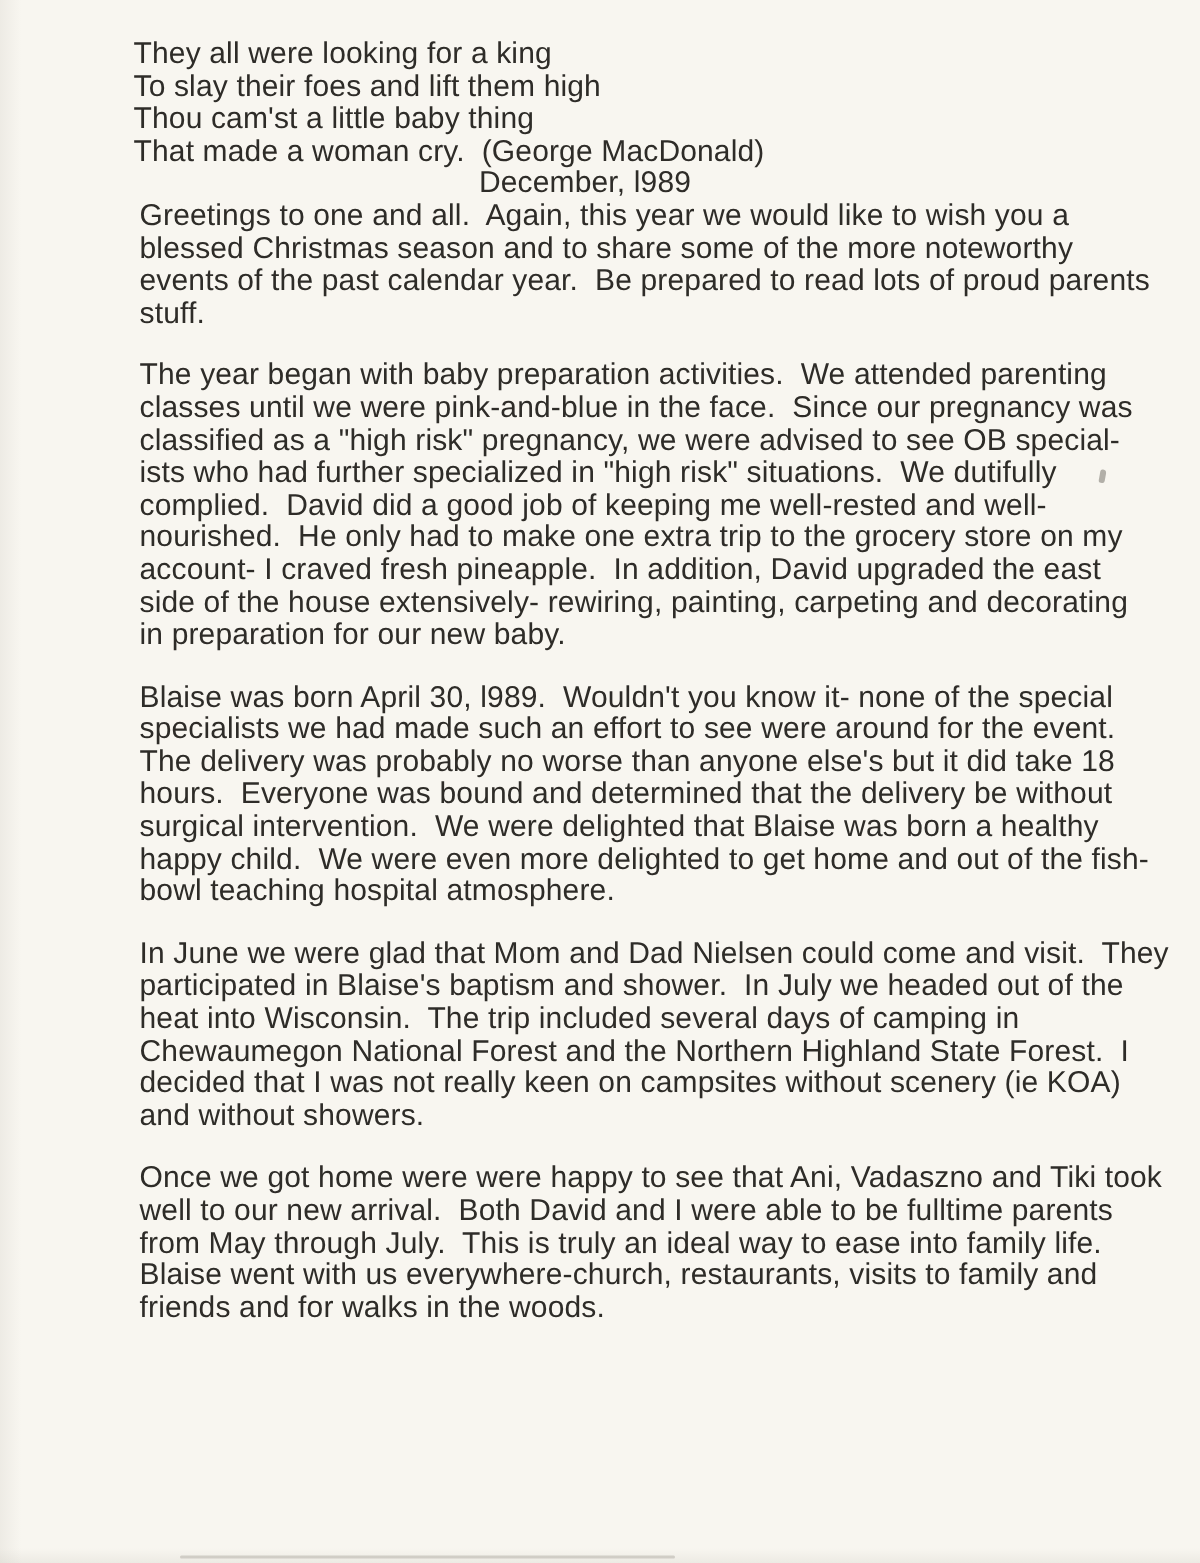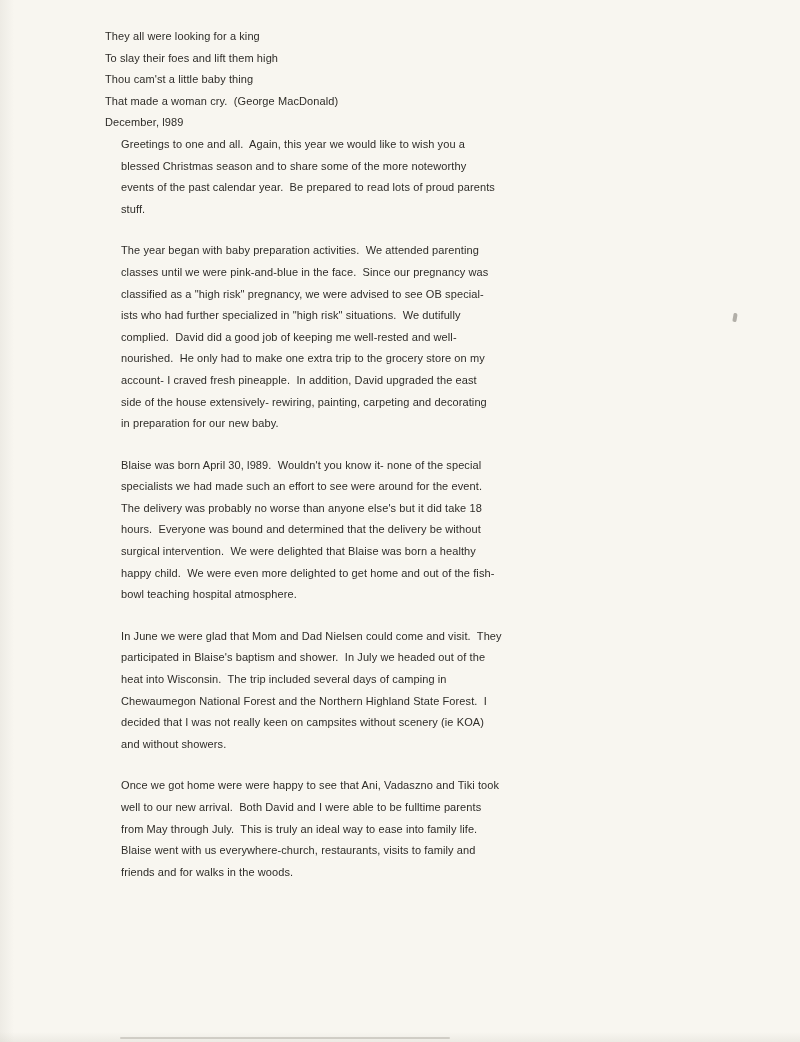--- a/index.html
+++ b/index.html
@@ -17,38 +17,38 @@
   .paper {
     position: absolute;
     inset: 0;
     background:
       linear-gradient(90deg, rgba(205,202,194,0.25) 0px, rgba(248,246,240,0) 14px),
       linear-gradient(0deg, rgba(215,212,204,0.35) 0px, rgba(248,246,240,0) 10px),
       #f8f6f0;
   }
   .letter-content {
     position: absolute;
-    left: 105px;
+    left: 89px;
     top: 26px;
     width: 614px;
     color: #2e2c28;
-    font-size: 11px;
+    font-size: 20px;
     line-height: 21.6px;
     letter-spacing: 0.1px;
   }
   .block {
     white-space: pre;
     margin: 0;
   }
   .para {
     white-space: pre;
-    margin: 0 0 20px 16px;
+    margin: 0 0 20px 4px;
   }
   .date-line {
-    text-align: left;
+    text-align: center;
     padding-right: 12px;
     margin: 0;
   }
   .speck {
     position: absolute;
     left: 733px;
     top: 313px;
     width: 4px;
     height: 9px;
     background: rgba(120,117,110,0.55);

